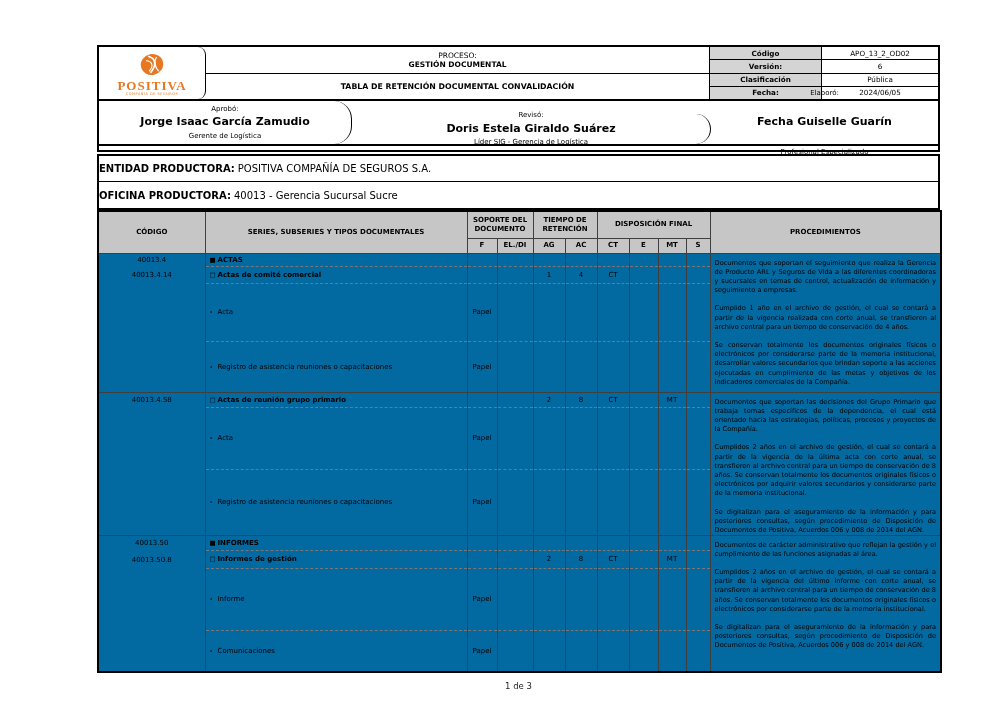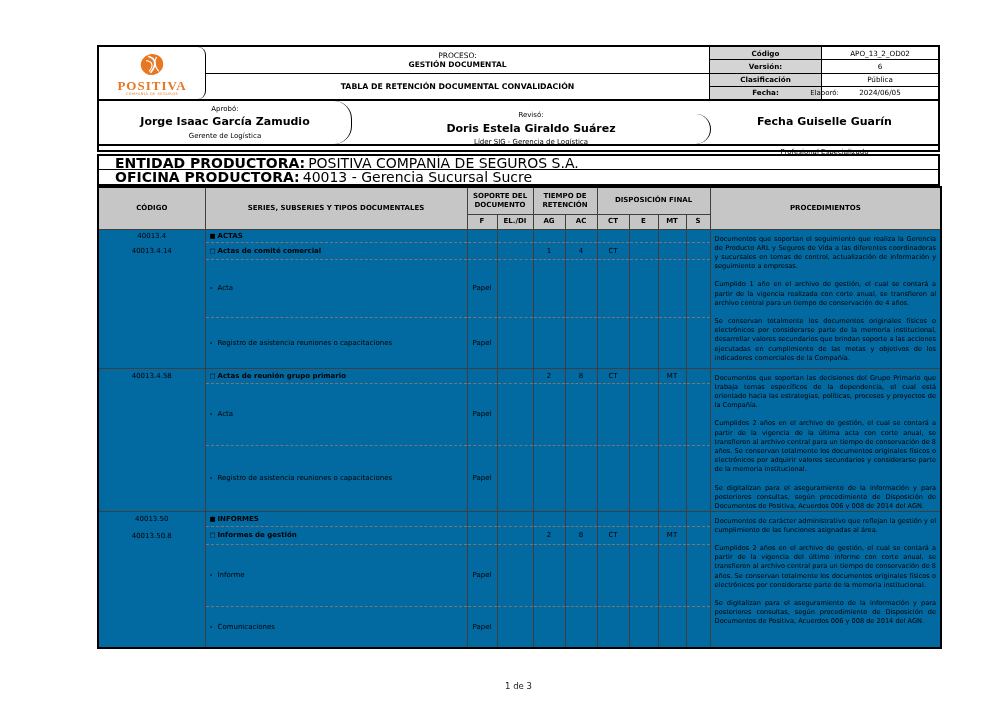--- a/index.html
+++ b/index.html
@@ -39,21 +39,21 @@
   .sig-e{flex:1;gap:16px;}
   .sig-label{font-size:7px;line-height:1.5;}
   .sig-name{font-size:11px;font-weight:bold;line-height:1.5;}
   .sig-role{font-size:7px;line-height:1.5;}
 
   .gap-strip{border:2px solid #000;border-top:none;height:6px;background:#fff;}
   .spacer{height:2px;}
 
   
   .producer{border:2px solid #000;}
-  .prod-row{height:14px;display:flex;align-items:center;padding-left:16px;font-size:14px;}
+  .prod-row{height:26px;display:flex;align-items:center;padding-left:0;font-size:10px;}
   .prod-row:first-child{border-bottom:1px solid #000;}
   .prod-label{font-weight:bold;margin-right:3px;white-space:nowrap;}
   .prod-value{white-space:nowrap;}
 
   
   table.trd{border-collapse:collapse;width:843px;table-layout:fixed;margin-top:0;}
   table.trd th,table.trd td{border:1px solid #3f3f3f;padding:0;}
   table.trd{border:2px solid #000;}
   th.gh{background:#c6c6c6;font-size:7px;font-weight:bold;text-align:center;
         vertical-align:middle;line-height:1.3;}

